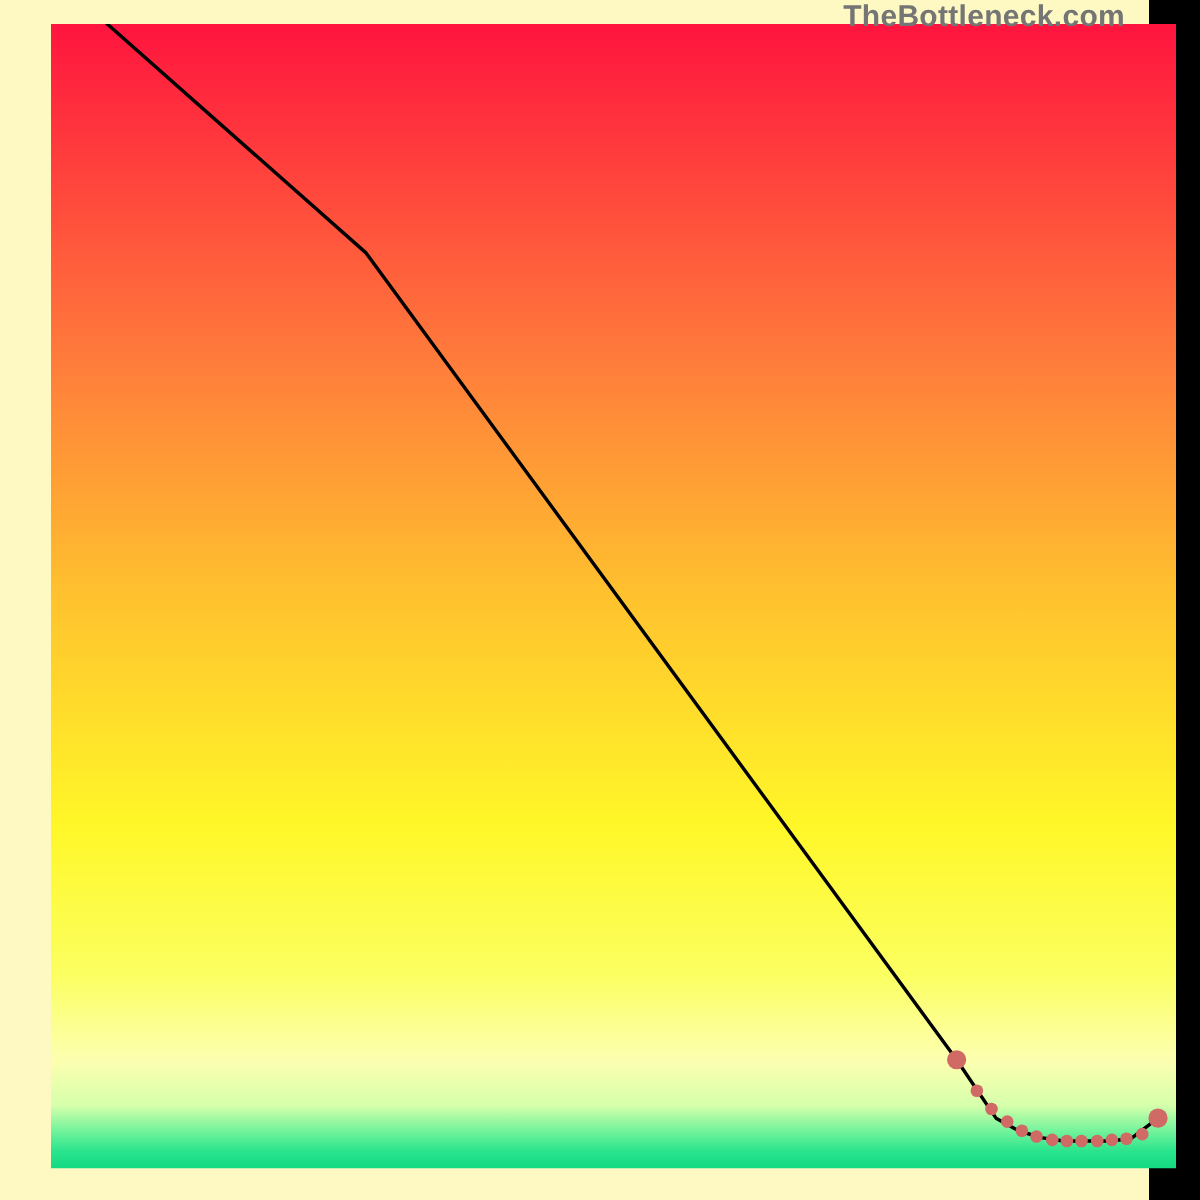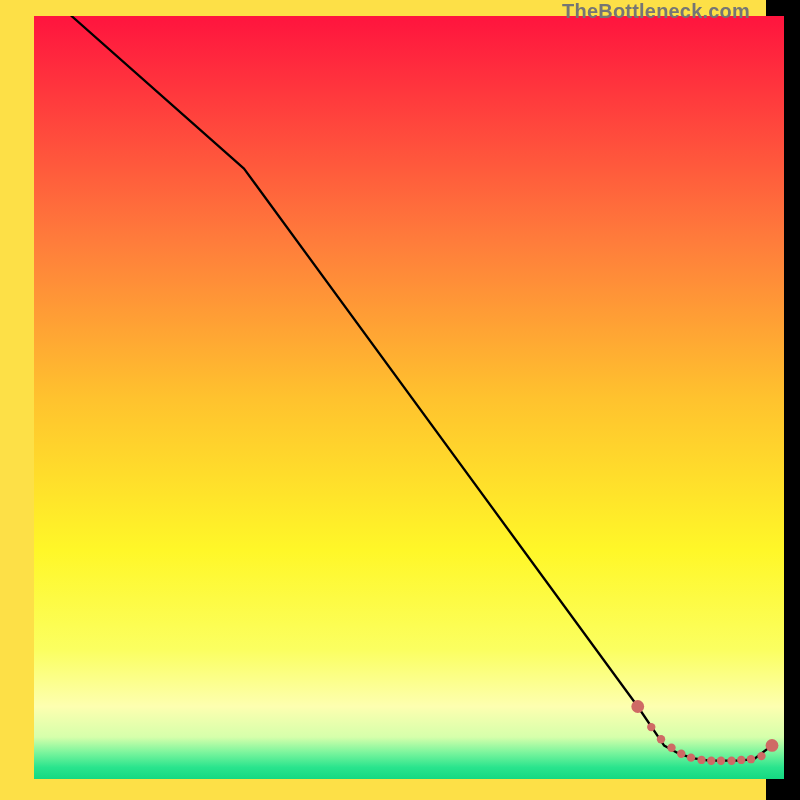--- a/index.html
+++ b/index.html
@@ -8,21 +8,21 @@
     width: 800px;
     height: 800px;
     background: #000;
     overflow: hidden;
     font-family: Arial, Helvetica, sans-serif;
   }
   .stage {
     position: relative;
     width: 766px;
     height: 800px;
-    background: #fde047;
+    background: #fef9c3;
   }
   .plot {
     position: absolute;
     left: 34px;
     top: 16px;
     width: 750px;
     height: 763px;
   }
   .plot svg {
     display: block;

